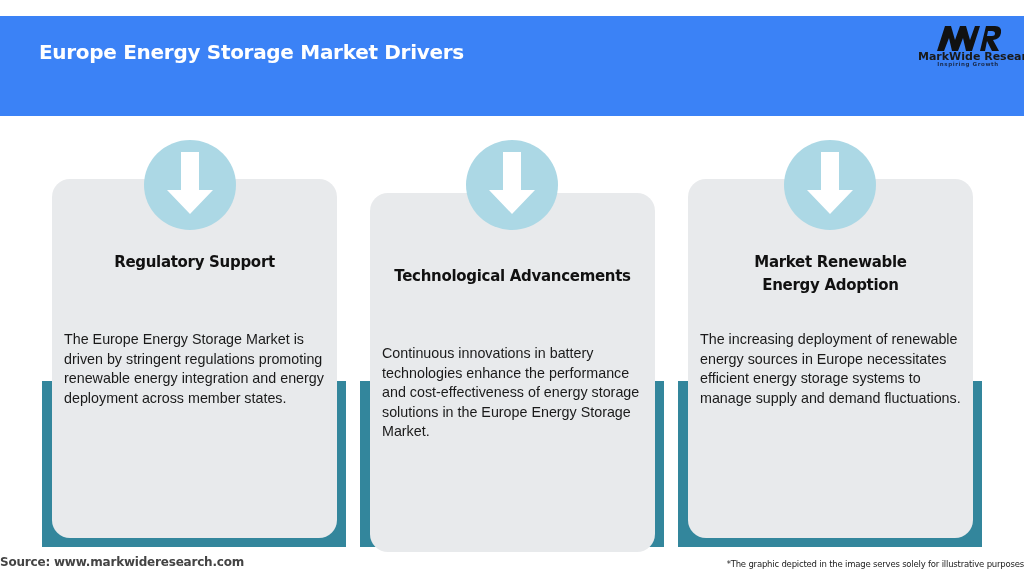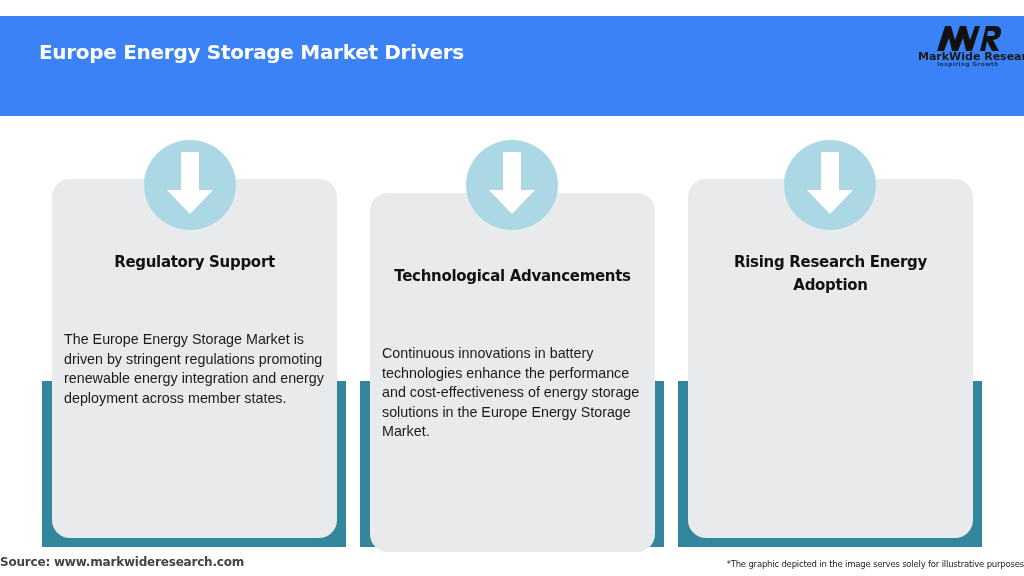--- a/index.html
+++ b/index.html
@@ -92,21 +92,22 @@
   <div class="card-body" style="top:151px;">Continuous innovations in battery technologies enhance the performance and cost-effectiveness of energy storage solutions in the Europe Energy Storage Market.</div>
 </div>
 <div class="circle" style="left:466px; top:140px;">
   <svg width="92" height="90" viewBox="0 0 92 90">
     <path d="M37 12 L55 12 L55 50 L69 50 L46 74 L23 50 L37 50 Z" fill="#ffffff"></path>
   </svg>
 </div>
 
 <div class="backing" style="left:678px; top:381px; width:304px; height:166px;"></div>
 <div class="card" style="left:688px; top:179px; width:285px; height:359px;">
-  <div class="card-title" style="top:72px; left:40px; width:205px;">Rising Research Energy Adoption</div>
+  <div class="card-title" style="top:72px; left:40px; width:205px;">Market Renewable Energy Adoption</div>
+  <div class="card-body" style="top:151px;">The increasing deployment of renewable energy sources in Europe necessitates efficient energy storage systems to manage supply and demand fluctuations.</div>
 </div>
 <div class="circle" style="left:784px; top:140px;">
   <svg width="92" height="90" viewBox="0 0 92 90">
     <path d="M37 12 L55 12 L55 50 L69 50 L46 74 L23 50 L37 50 Z" fill="#ffffff"></path>
   </svg>
 </div>
 
 <div class="source">Source: www.markwideresearch.com</div>
 <div class="disclaimer">*The graphic depicted in the image serves solely for illustrative purposes</div>
 

